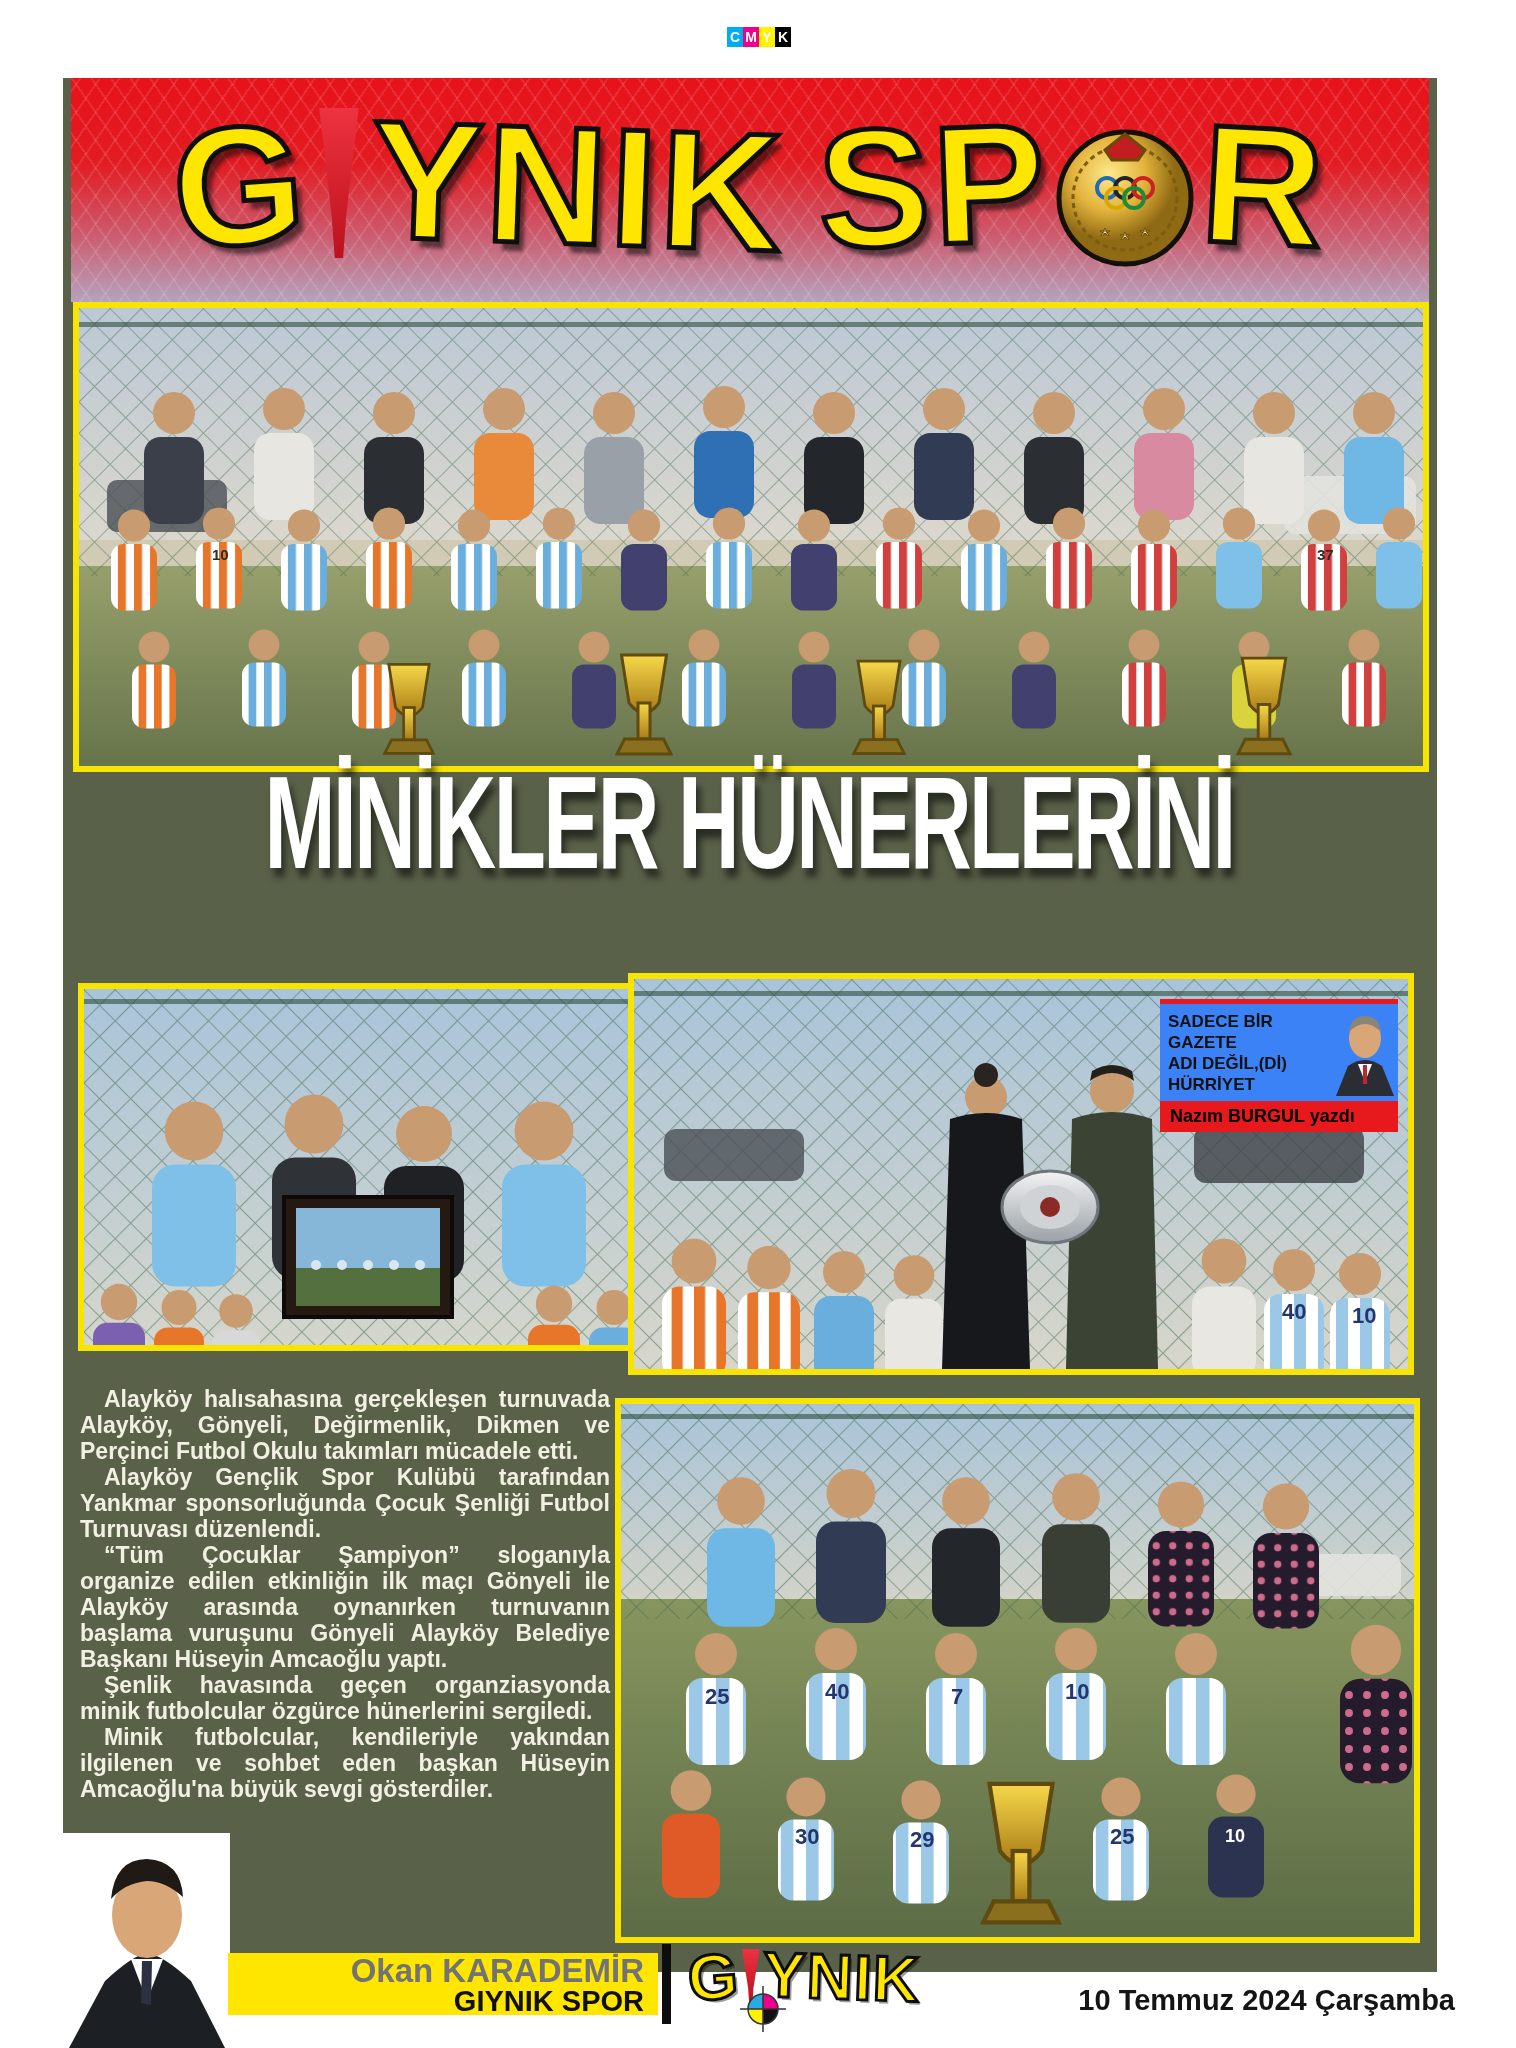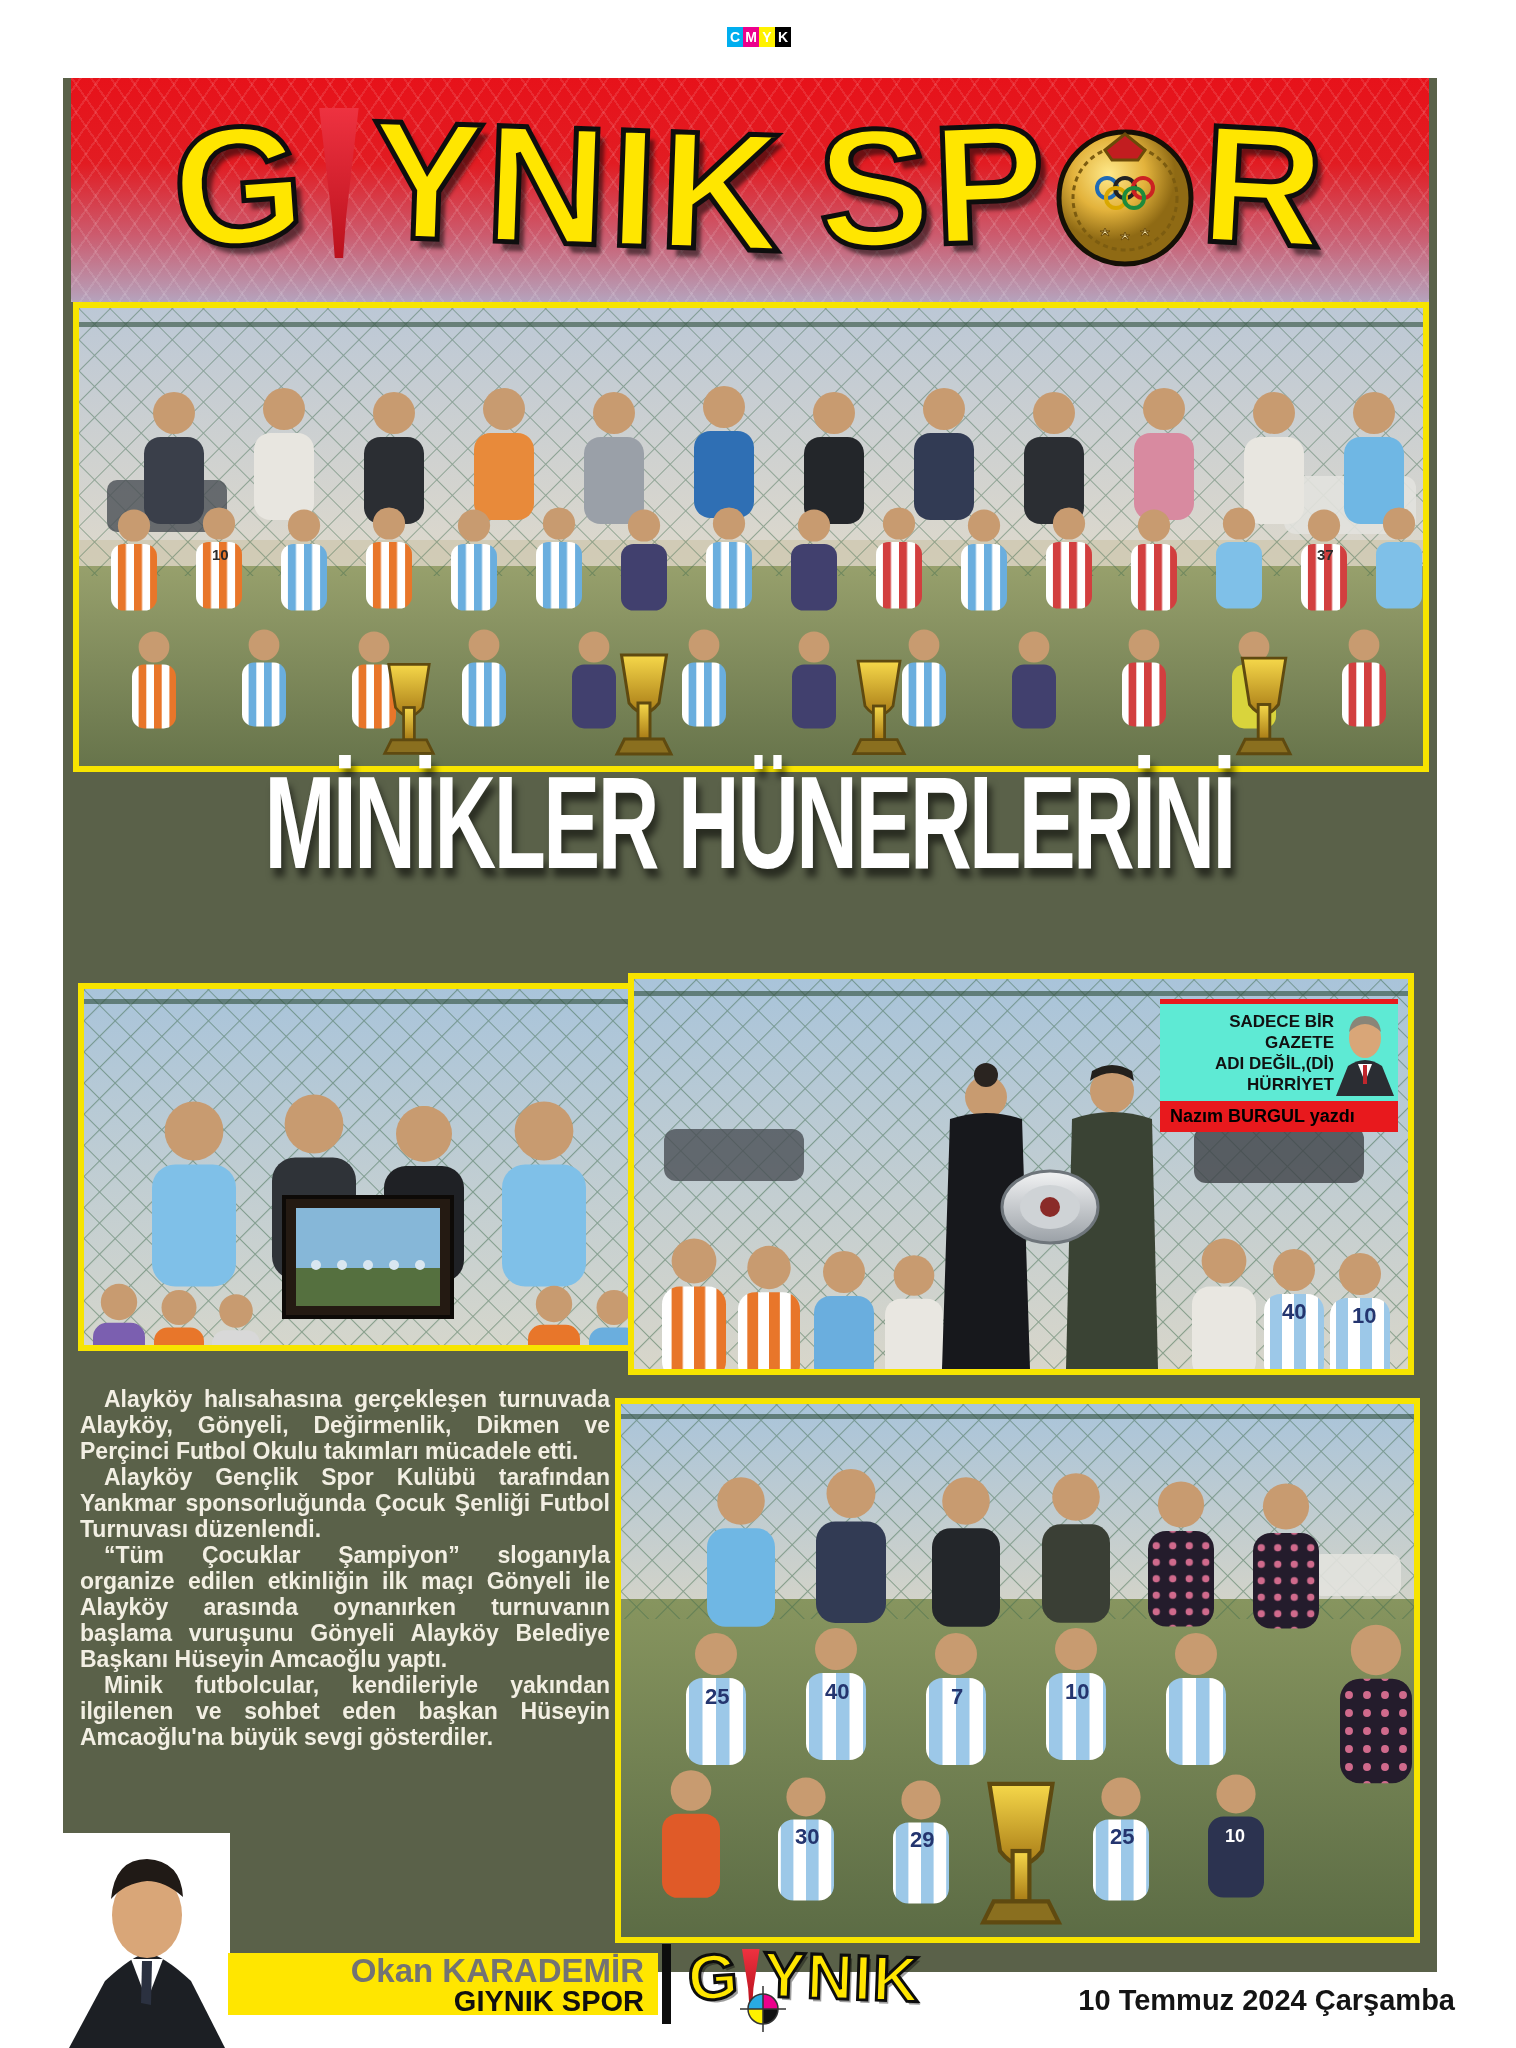--- a/index.html
+++ b/index.html
@@ -43,21 +43,21 @@
   
   .photo{border:6px solid #f7e400;box-shadow:inset 0 0 0 2px #23281e;background:#7d8a97;overflow:hidden;}
   .photo svg{display:block;}
   .jnum{font:700 15px "Liberation Sans",sans-serif;fill:#2b2b2b;}
   .jnumBig{font:700 22px "Liberation Sans",sans-serif;fill:#24356f;}
   .jnumW{font:700 18px "Liberation Sans",sans-serif;fill:#ffffff;}
 
   
   .badge{right:10px;top:20px;width:238px;}
   .badge-top{height:5px;background:#e8191d;}
-  .badge-cream{background:#5eead4;padding:7px 64px 6px 8px;text-align:right;}
+  .badge-cream{background:#3b82f6;padding:7px 64px 6px 8px;text-align:left;}
   .badge-cream div{font:900 17px/21px "Liberation Sans",sans-serif;color:#111;}
   .badge-red{background:#e8191d;padding:4px 64px 5px 10px;}
   .badge-red div{font:700 18px/22px "Liberation Sans",sans-serif;color:#000000;white-space:nowrap;}
   .badge-photo{position:absolute;right:2px;top:5px;width:62px;height:92px;}
 
   
   .article{left:15px;top:1308px;width:532px;height:660px;color:#f2efe3;
      font:700 23px/26px "Liberation Sans",sans-serif;text-align:justify;}
   .article p{margin:0;text-indent:24px;}
   .fs1{float:left;width:2px;height:448px;}
@@ -373,20 +373,21 @@
       </div>
     </div>
   </div>
 
   <div class="abs article">
     <div class="fs1"></div>
     <div class="fs2"></div>
     <p>Alayköy halısahasına gerçekleşen turnuvada Alayköy, Gönyeli, Değirmenlik, Dikmen ve Perçinci Futbol Okulu takımları mücadele etti.</p>
     <p>Alayköy Gençlik Spor Kulübü tarafından Yankmar sponsorluğunda Çocuk Şenliği Futbol Turnuvası düzenlendi.</p>
     <p>“Tüm Çocuklar Şampiyon” sloganıyla organize edilen etkinliğin ilk maçı Gönyeli ile Alayköy arasında oynanırken turnuvanın başlama vuruşunu Gönyeli Alayköy Belediye Başkanı Hüseyin Amcaoğlu yaptı.</p>
+    <p>Şenlik havasında geçen organziasyonda minik futbolcular özgürce hünerlerini sergiledi.</p>
     <p>Minik futbolcular, kendileriyle yakından ilgilenen ve sohbet eden başkan Hüseyin Amcaoğlu'na büyük sevgi gösterdiler.</p>
   </div>
 
   <div class="abs photo" style="left:552px;top:1320px;width:793px;height:533px;">
     <svg width="793" height="533" viewBox="0 0 793 533">
       <defs>
         <linearGradient id="tsky" x1="0" y1="0" x2="0" y2="1">
             <stop offset="0%" stop-color="#a9c4da"></stop>
             <stop offset="100%" stop-color="#d5d4c8"></stop>
           </linearGradient>

